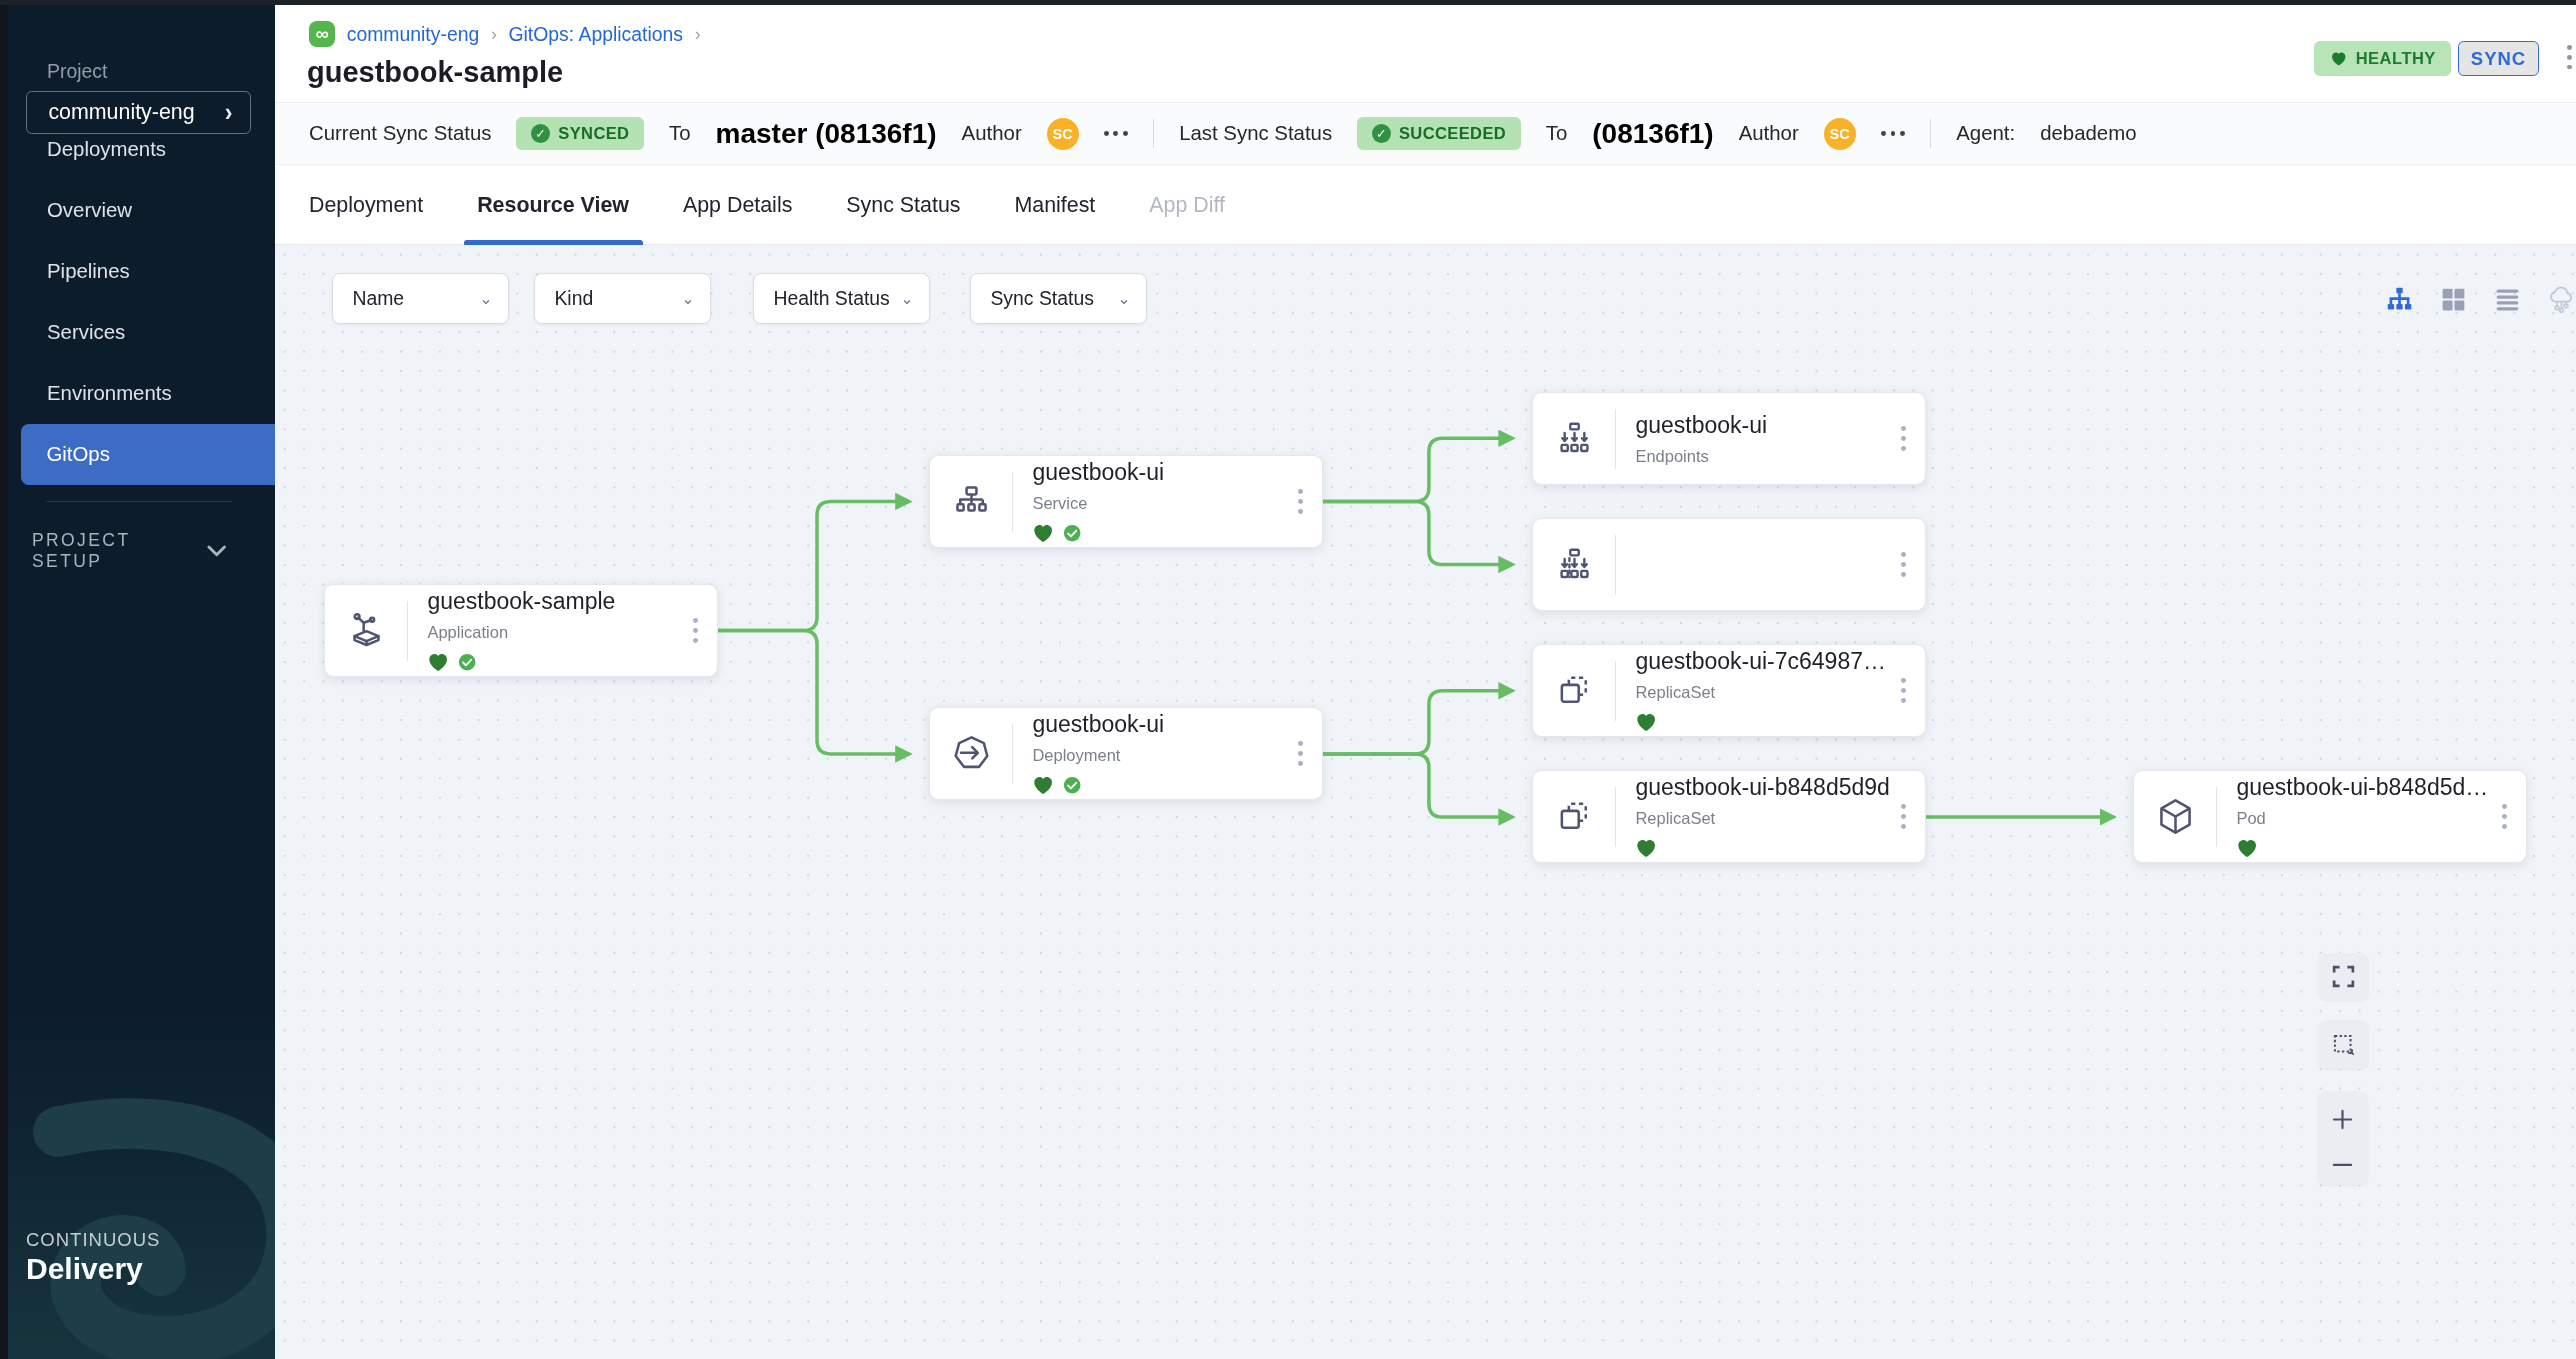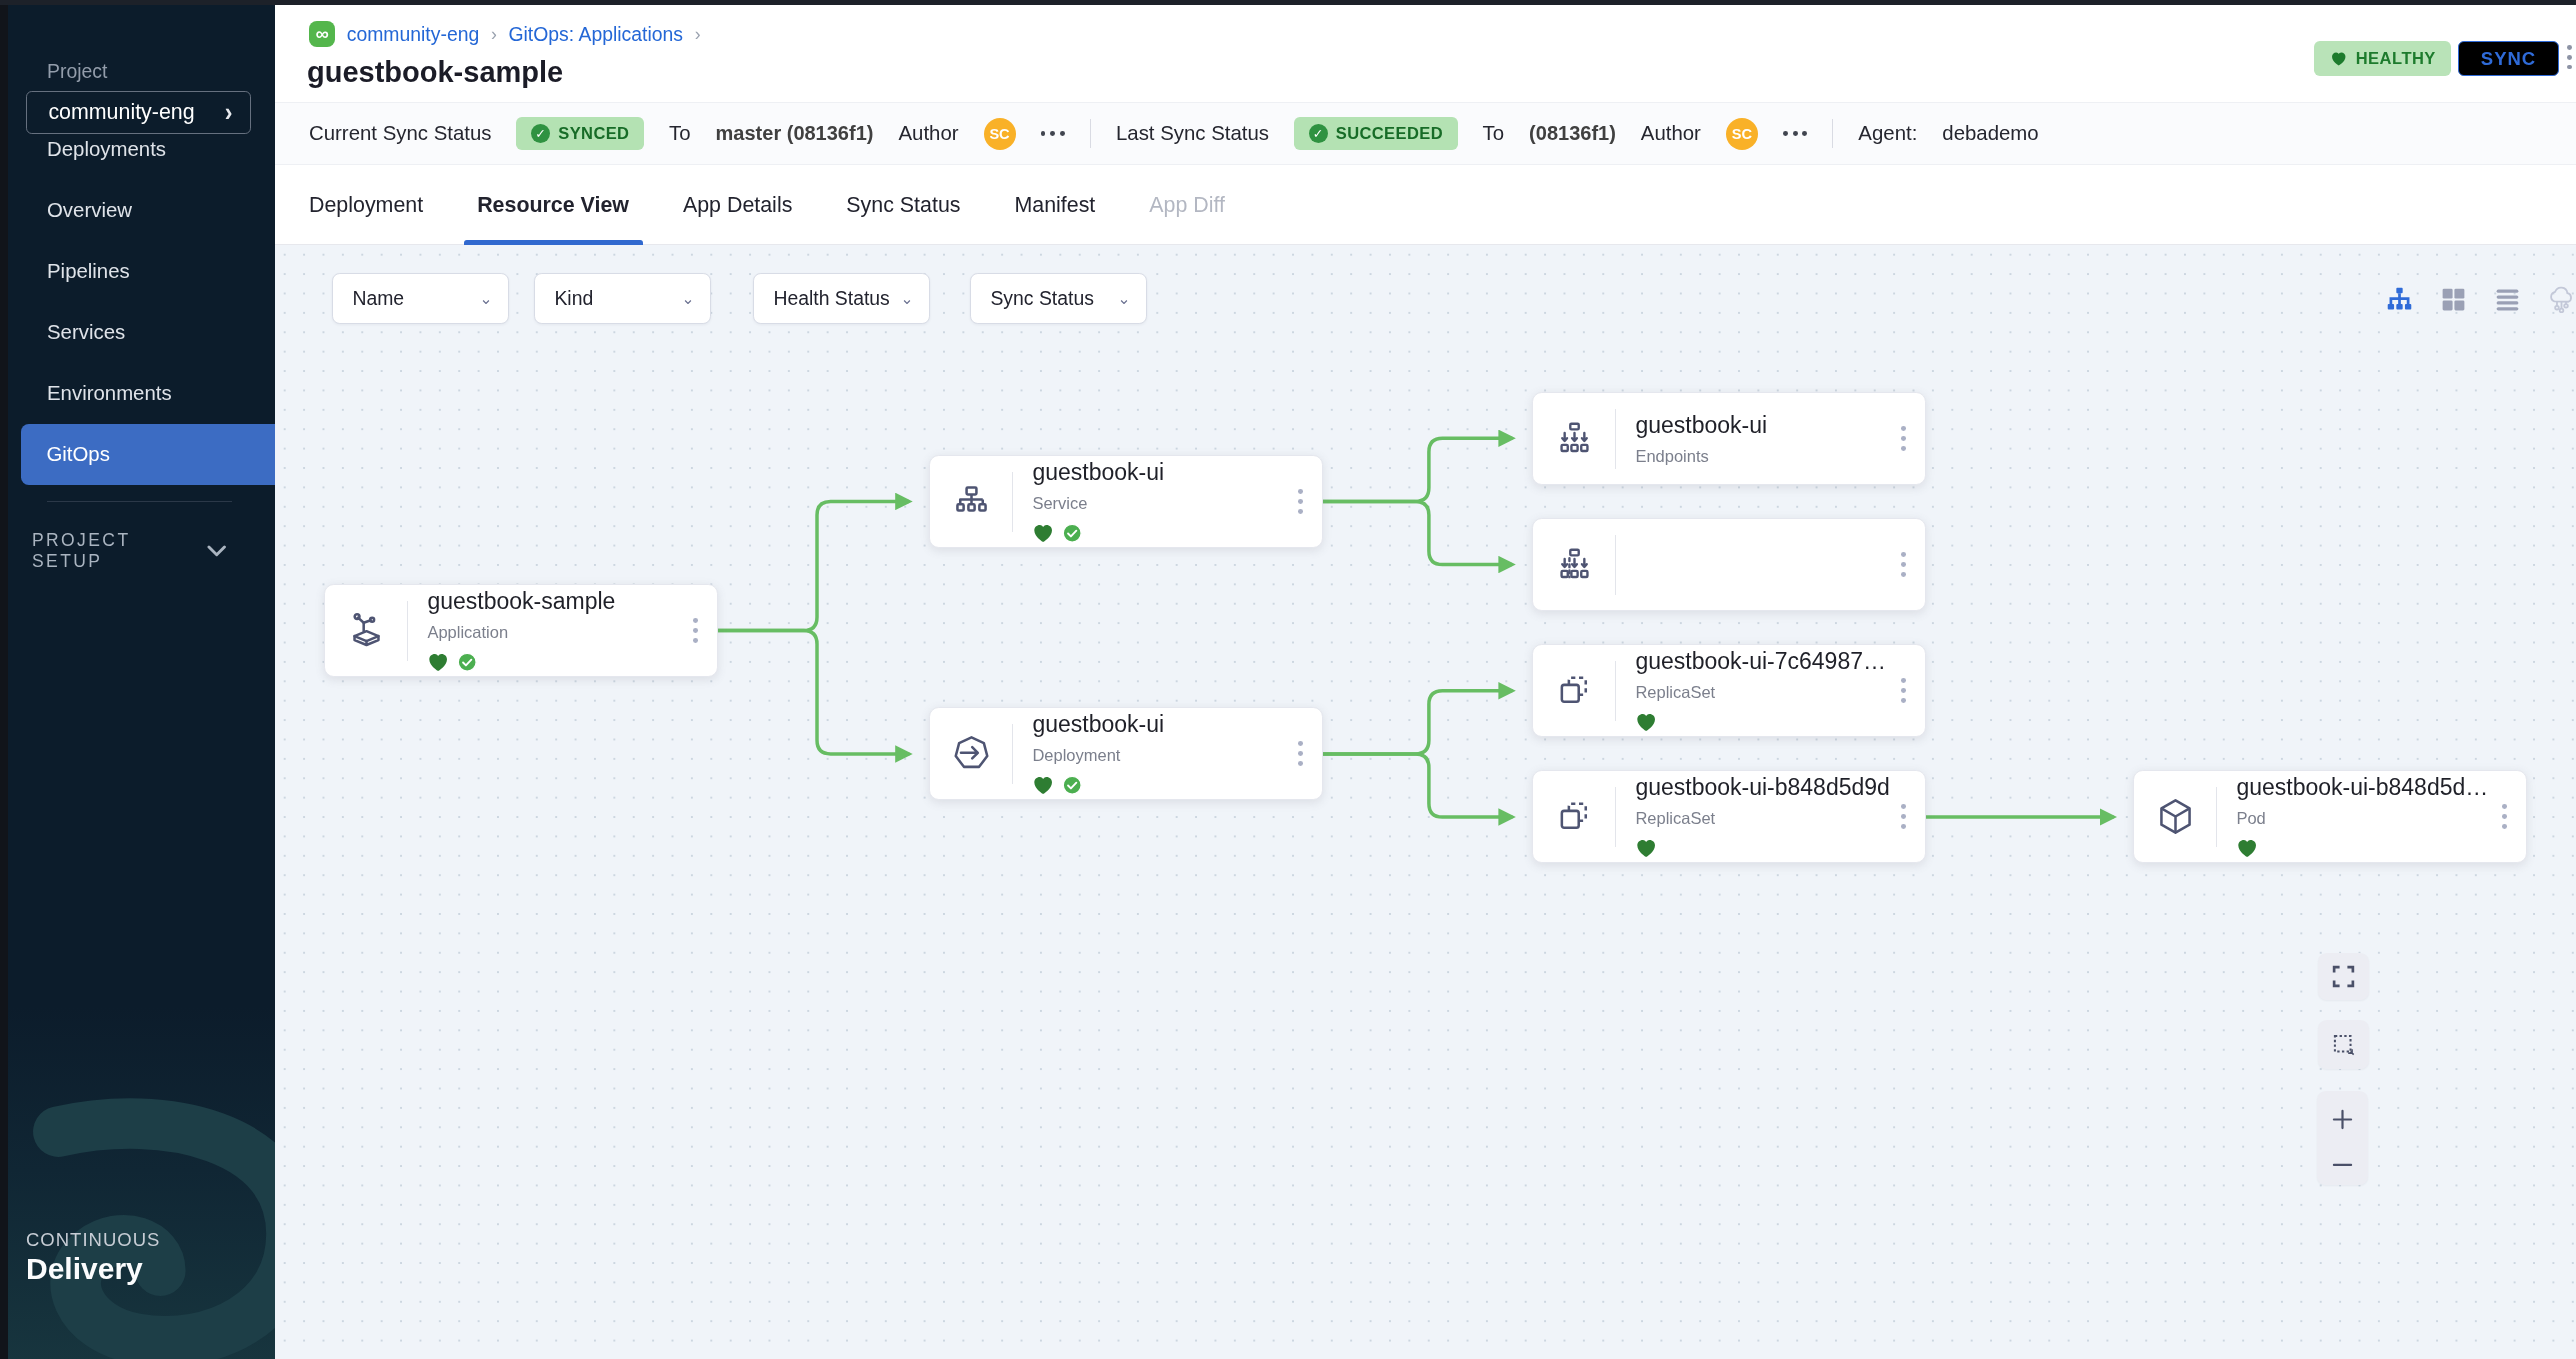--- a/index.html
+++ b/index.html
@@ -34,36 +34,36 @@
   .main { position:absolute; left:275px; top:0; width:2301px; height:1360px; background:#fff; }
   .breadcrumb { position:absolute; left:34px; top:21.4px; display:flex; align-items:center; gap:11.7px; }
   .crumb-icon { width:26px; height:26px; border-radius:7.8px; background:#54b64c; color:#fff; display:flex;
     align-items:center; justify-content:center; font-size:18.5px; font-weight:bold; }
   .crumb-link { color:#2467d6; font-size:19.4px; cursor:pointer; }
   .crumb-sep { color:#9aa2af; font-size:17.5px; }
   .page-title { position:absolute; left:32px; top:56px; font-size:29px; font-weight:bold; color:#1b1c27; }
   .health-badge { position:absolute; left:2039px; top:41px; height:35px; padding:0 15.5px; background:#b9e3b8;
     border-radius:5.8px; display:flex; align-items:center; gap:8.7px; color:#1d7b2d; font-weight:bold; font-size:16.5px;
     letter-spacing:0.5px; cursor:pointer; }
-  .sync-btn { position:absolute; left:2183px; top:41px; width:101px; height:35px; border:1.9px solid #2f6bd8; border-radius:5.8px;
-    background:#000000; color:#2f6bd8; font-weight:bold; font-size:18.5px; letter-spacing:1px; display:flex; align-items:center;
+  .sync-btn { position:absolute; left:2183px; top:41px; width:81px; height:35px; border:1.9px solid #2f6bd8; border-radius:5.8px;
+    background:#e5e5e5; color:#2f6bd8; font-weight:bold; font-size:18.5px; letter-spacing:1px; display:flex; align-items:center;
     justify-content:center; cursor:pointer; }
   .header-kebab { position:absolute; left:2292px; top:45px; display:flex; flex-direction:column; gap:4.9px; cursor:pointer; }
   .header-kebab i { width:4.9px; height:4.9px; border-radius:50%; background:#8d93a5; }
 
   
   .status-bar { position:absolute; left:0; top:102px; width:2301px; height:63px; background:#fafbfd;
     border-top:1px solid #eef0f4; border-bottom:1px solid #eef0f4; display:flex; align-items:center;
     padding-left:34px; gap:25px; }
   .sb-label { font-size:20.4px; color:#25262f; }
   .badge { height:33px; padding:0 14.6px; border-radius:5.8px; background:#b4e2b3; display:flex; align-items:center; gap:7.8px;
     color:#176c27; font-size:16.5px; font-weight:bold; letter-spacing:0.4px; }
   .badge .ck { width:19.4px; height:19.4px; border-radius:50%; background:#2f9241; color:#fff; font-size:12.6px; display:flex;
     align-items:center; justify-content:center; }
-  .sb-ref { font-size:20px; font-weight:bold; color:#404040; cursor:pointer; }
+  .sb-ref { font-size:28px; font-weight:bold; color:#000000; cursor:pointer; }
   .avatar { width:32px; height:32px; border-radius:50%; background:#f9b128; color:#fff; font-size:14.6px; font-weight:bold;
     display:flex; align-items:center; justify-content:center; }
   .hdots { display:flex; gap:4.9px; cursor:pointer; }
   .hdots i { width:4.9px; height:4.9px; border-radius:50%; background:#40444f; }
   .vsep { width:1px; height:29px; background:#d9dbe3; }
 
   
   .tab-bar { position:absolute; left:0; top:166px; width:2301px; height:79px; background:#fff; border-bottom:1px solid #e7e8ed;
     display:flex; align-items:center; padding-left:34px; gap:54px; }
   .tab { font-size:21.4px; color:#22232e; cursor:pointer; height:79px; display:flex; align-items:center; position:relative; }

